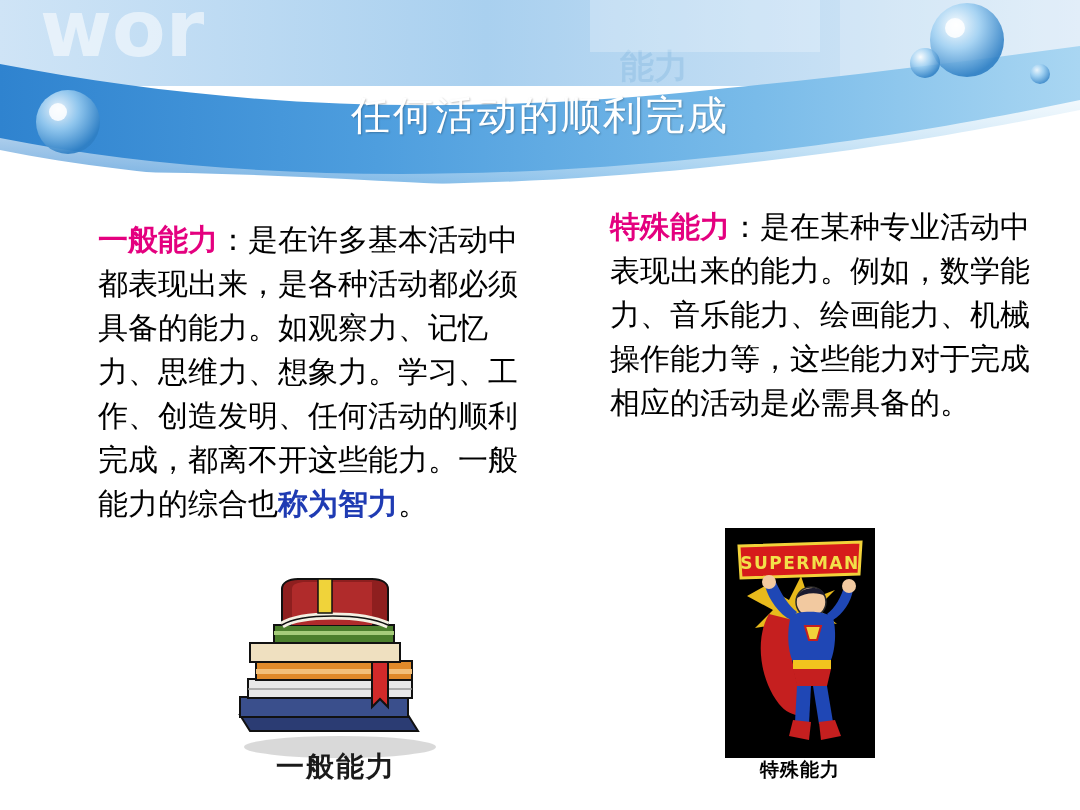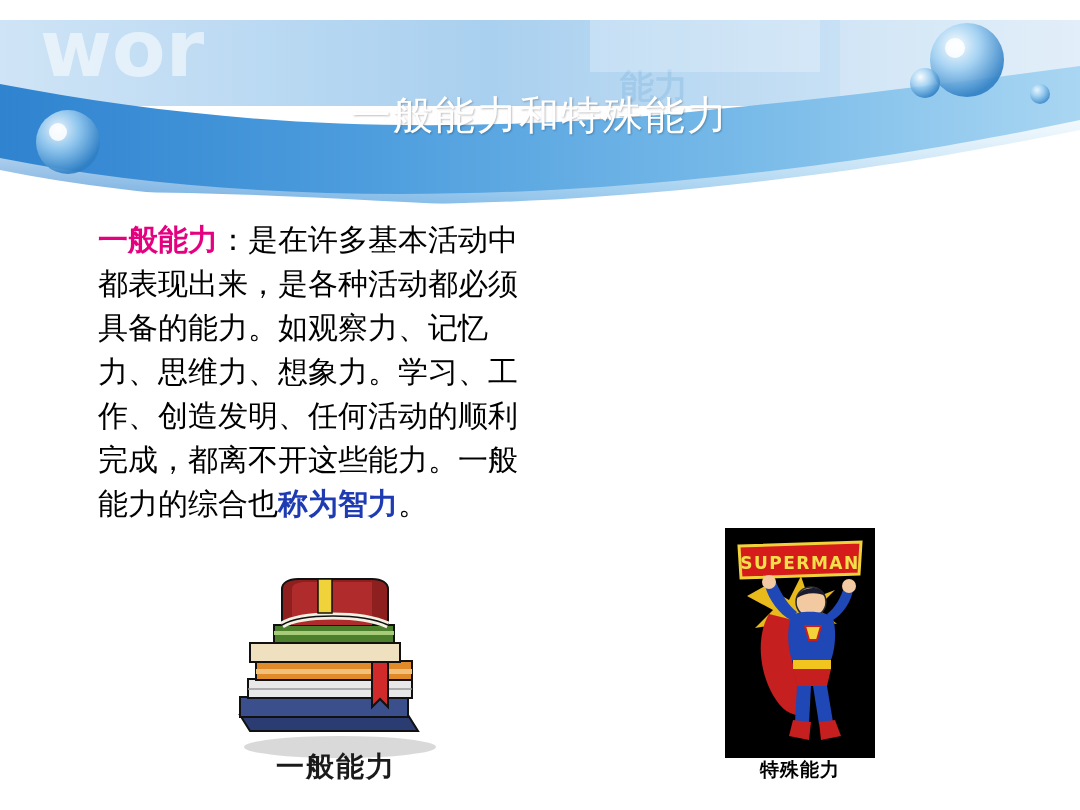--- a/index.html
+++ b/index.html
@@ -22,21 +22,20 @@
   }
 
   
   .header-band {
     position: absolute;
     left: 0;
     top: 0;
     width: 1080px;
     height: 200px;
     overflow: hidden;
-    margin-top: 20px;
   }
   .header-svg {
     position: absolute;
     left: 0;
     top: 0;
   }
 
   
   .slide-title {
     position: absolute;
@@ -170,26 +169,29 @@
 
       <circle cx="68" cy="122" r="32" fill="url(#bub)" opacity="0.95"></circle>
       <circle cx="58" cy="112" r="9" fill="#ffffff" opacity="0.85"></circle>
       <circle cx="967" cy="40" r="37" fill="url(#bub)" opacity="0.95"></circle>
       <circle cx="955" cy="28" r="10" fill="#ffffff" opacity="0.85"></circle>
       <circle cx="925" cy="63" r="15" fill="url(#bub)" opacity="0.9"></circle>
       <circle cx="1040" cy="74" r="10" fill="url(#bub)" opacity="0.8"></circle>
     </svg>
   </div>
 
-  <div class="slide-title">一般能力和特殊能力</div>
+  <div class="slide-title">任何活动的顺利完成</div>
 
   <div class="col col-left">
     <span class="kw-pink">一般能力</span><span>：</span><span>是在许多基本活动中都表现出来，是各种活动都必须具备的能力。如观察力、记忆力、思维力、想象力。学习、工作、创造发明、任何活动的顺利完成，都离不开这些能力。一般能力的综合也</span><span class="kw-blue">称为智力</span><span>。</span>
   </div>
 
+  <div class="col col-right">
+    <span class="kw-pink">特殊能力</span><span>：</span><span>是在某种专业活动中表现出来的能力。例如，数学能力、音乐能力、绘画能力、机械操作能力等，这些能力对于完成相应的活动是必需具备的。</span>
+  </div>
 
   <div class="books-wrap">
     <svg width="230" height="200" viewBox="0 0 230 200">
 
       <ellipse cx="118" cy="182" rx="96" ry="11" fill="#b9b9b9" opacity="0.55"></ellipse>
 
       <path d="M18,150 L186,150 L196,166 L28,166 Z" fill="#2b3c73" stroke="#111111" stroke-width="2"></path>
       <rect x="18" y="132" width="168" height="20" fill="#3a4f8c" stroke="#111111" stroke-width="2"></rect>
 
       <rect x="26" y="114" width="164" height="19" fill="#e8e8e8" stroke="#111111" stroke-width="2"></rect>

